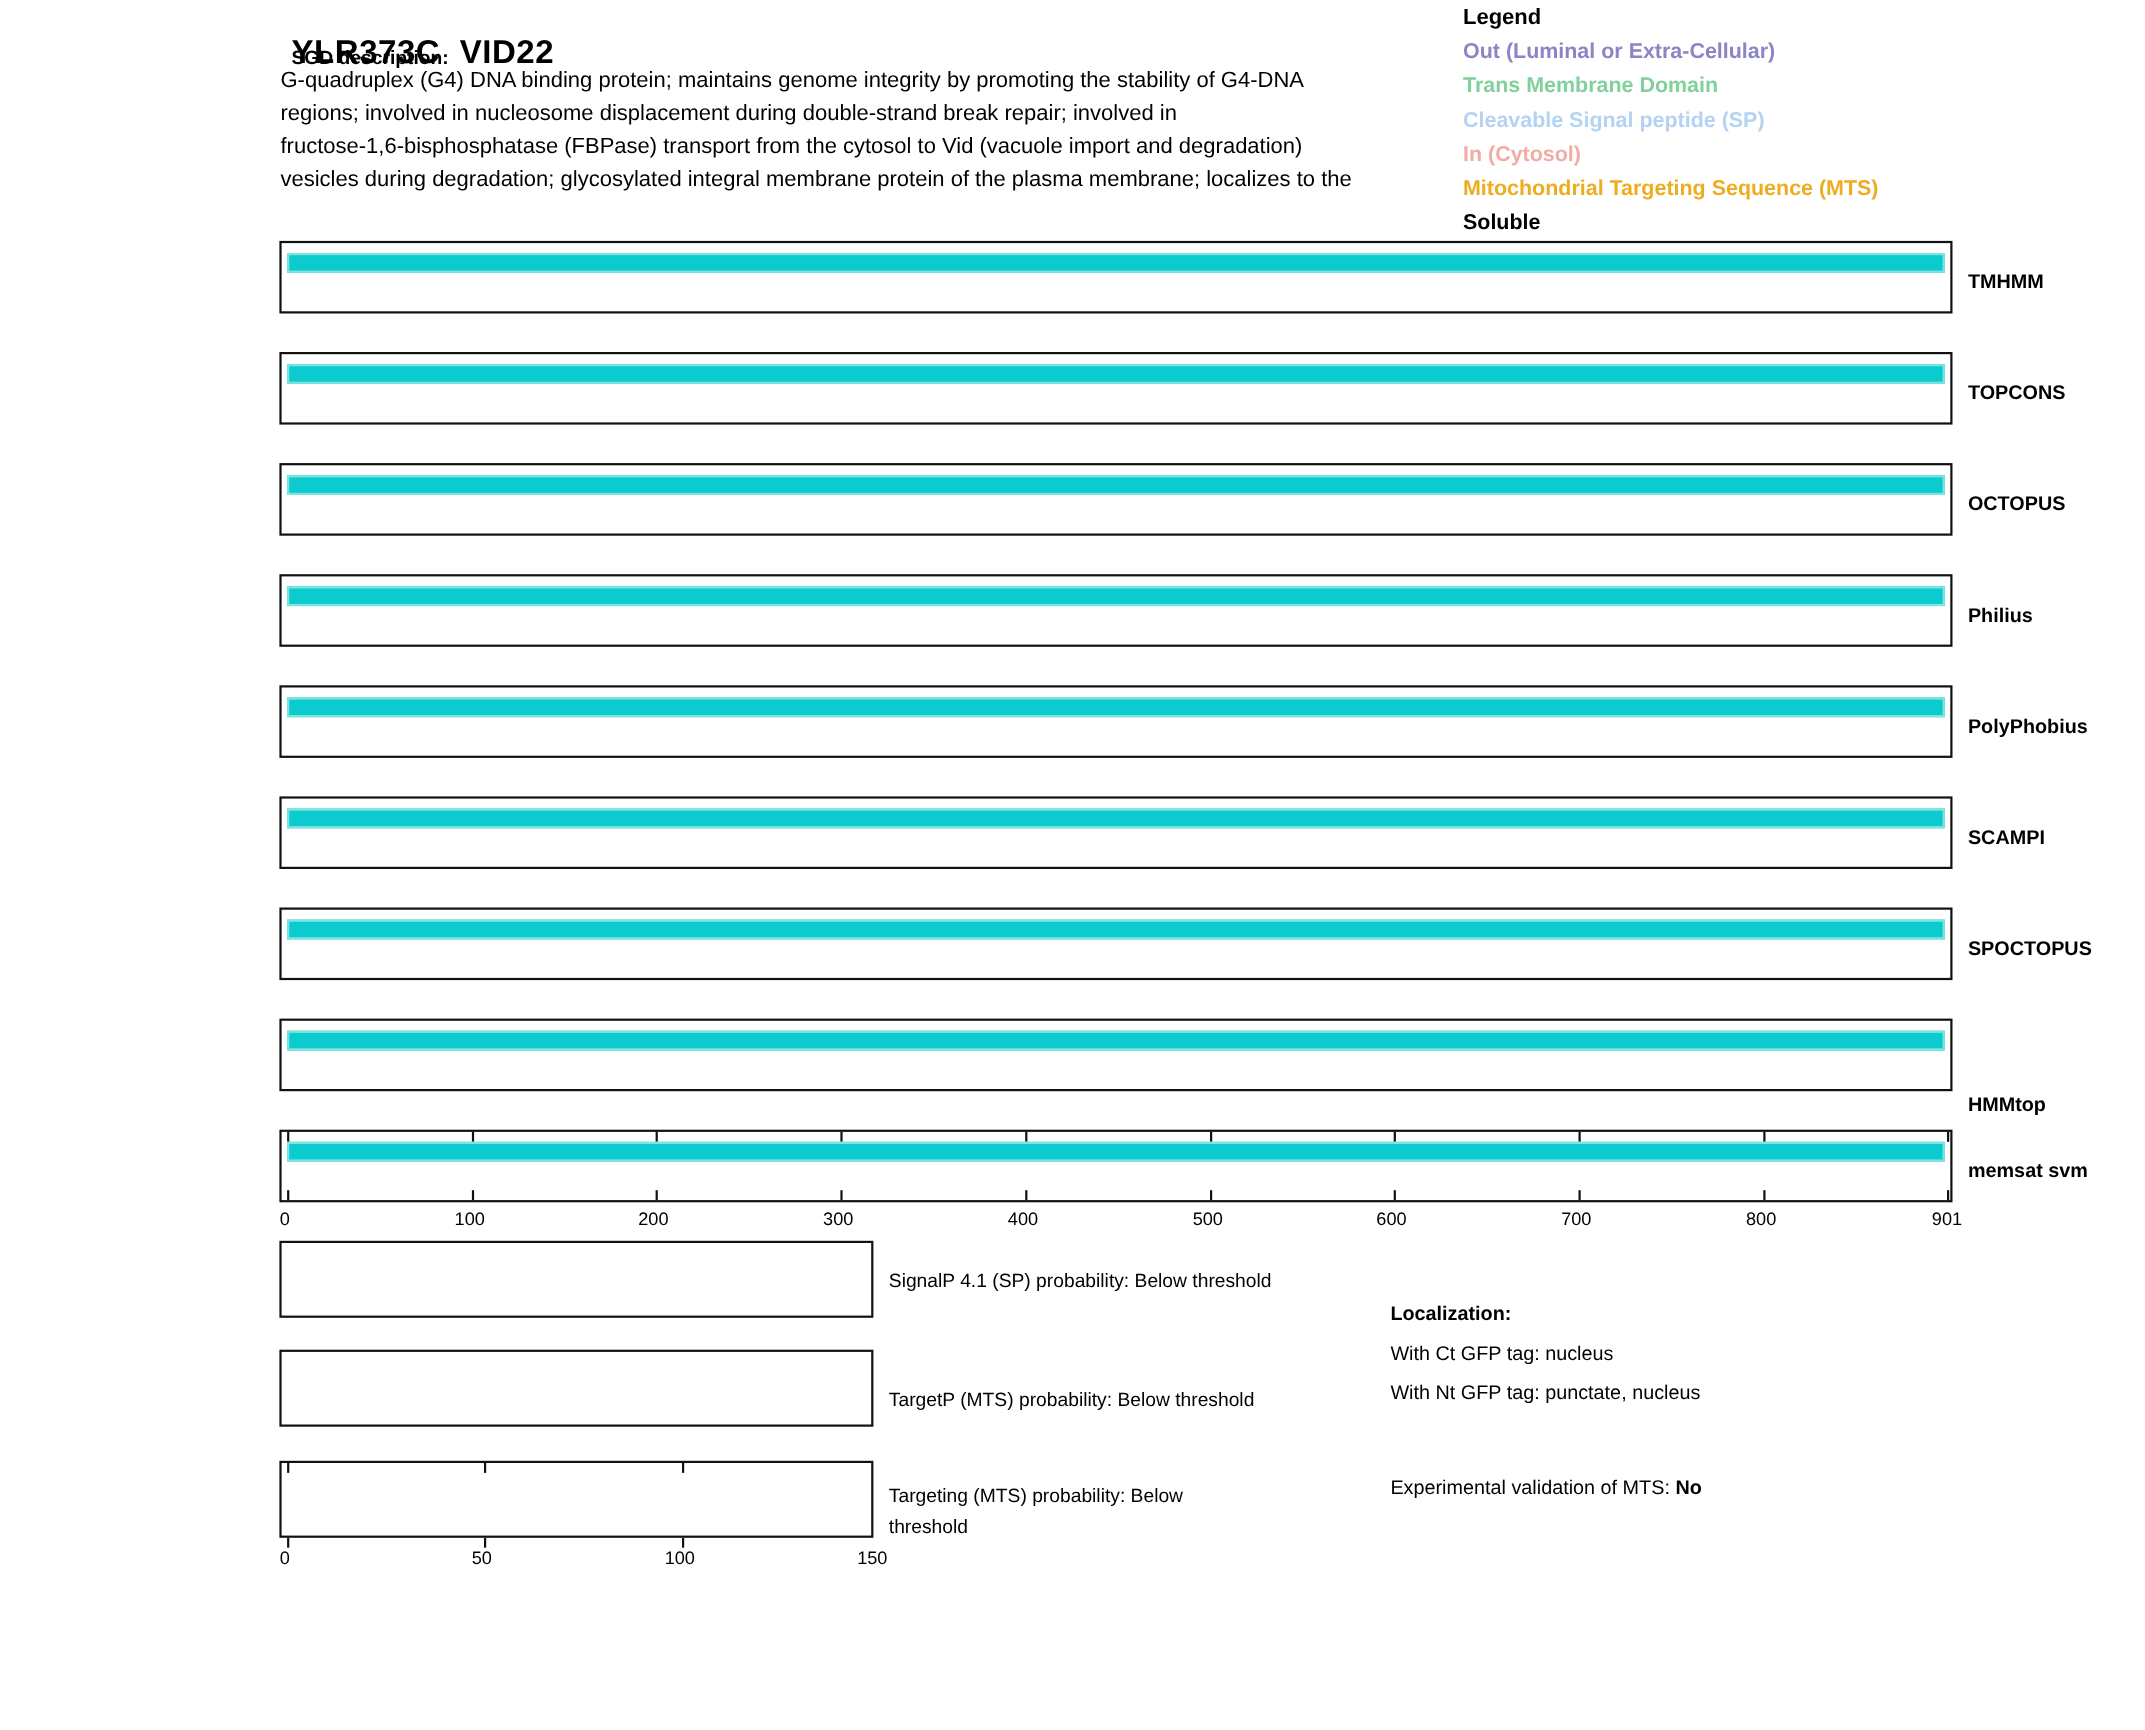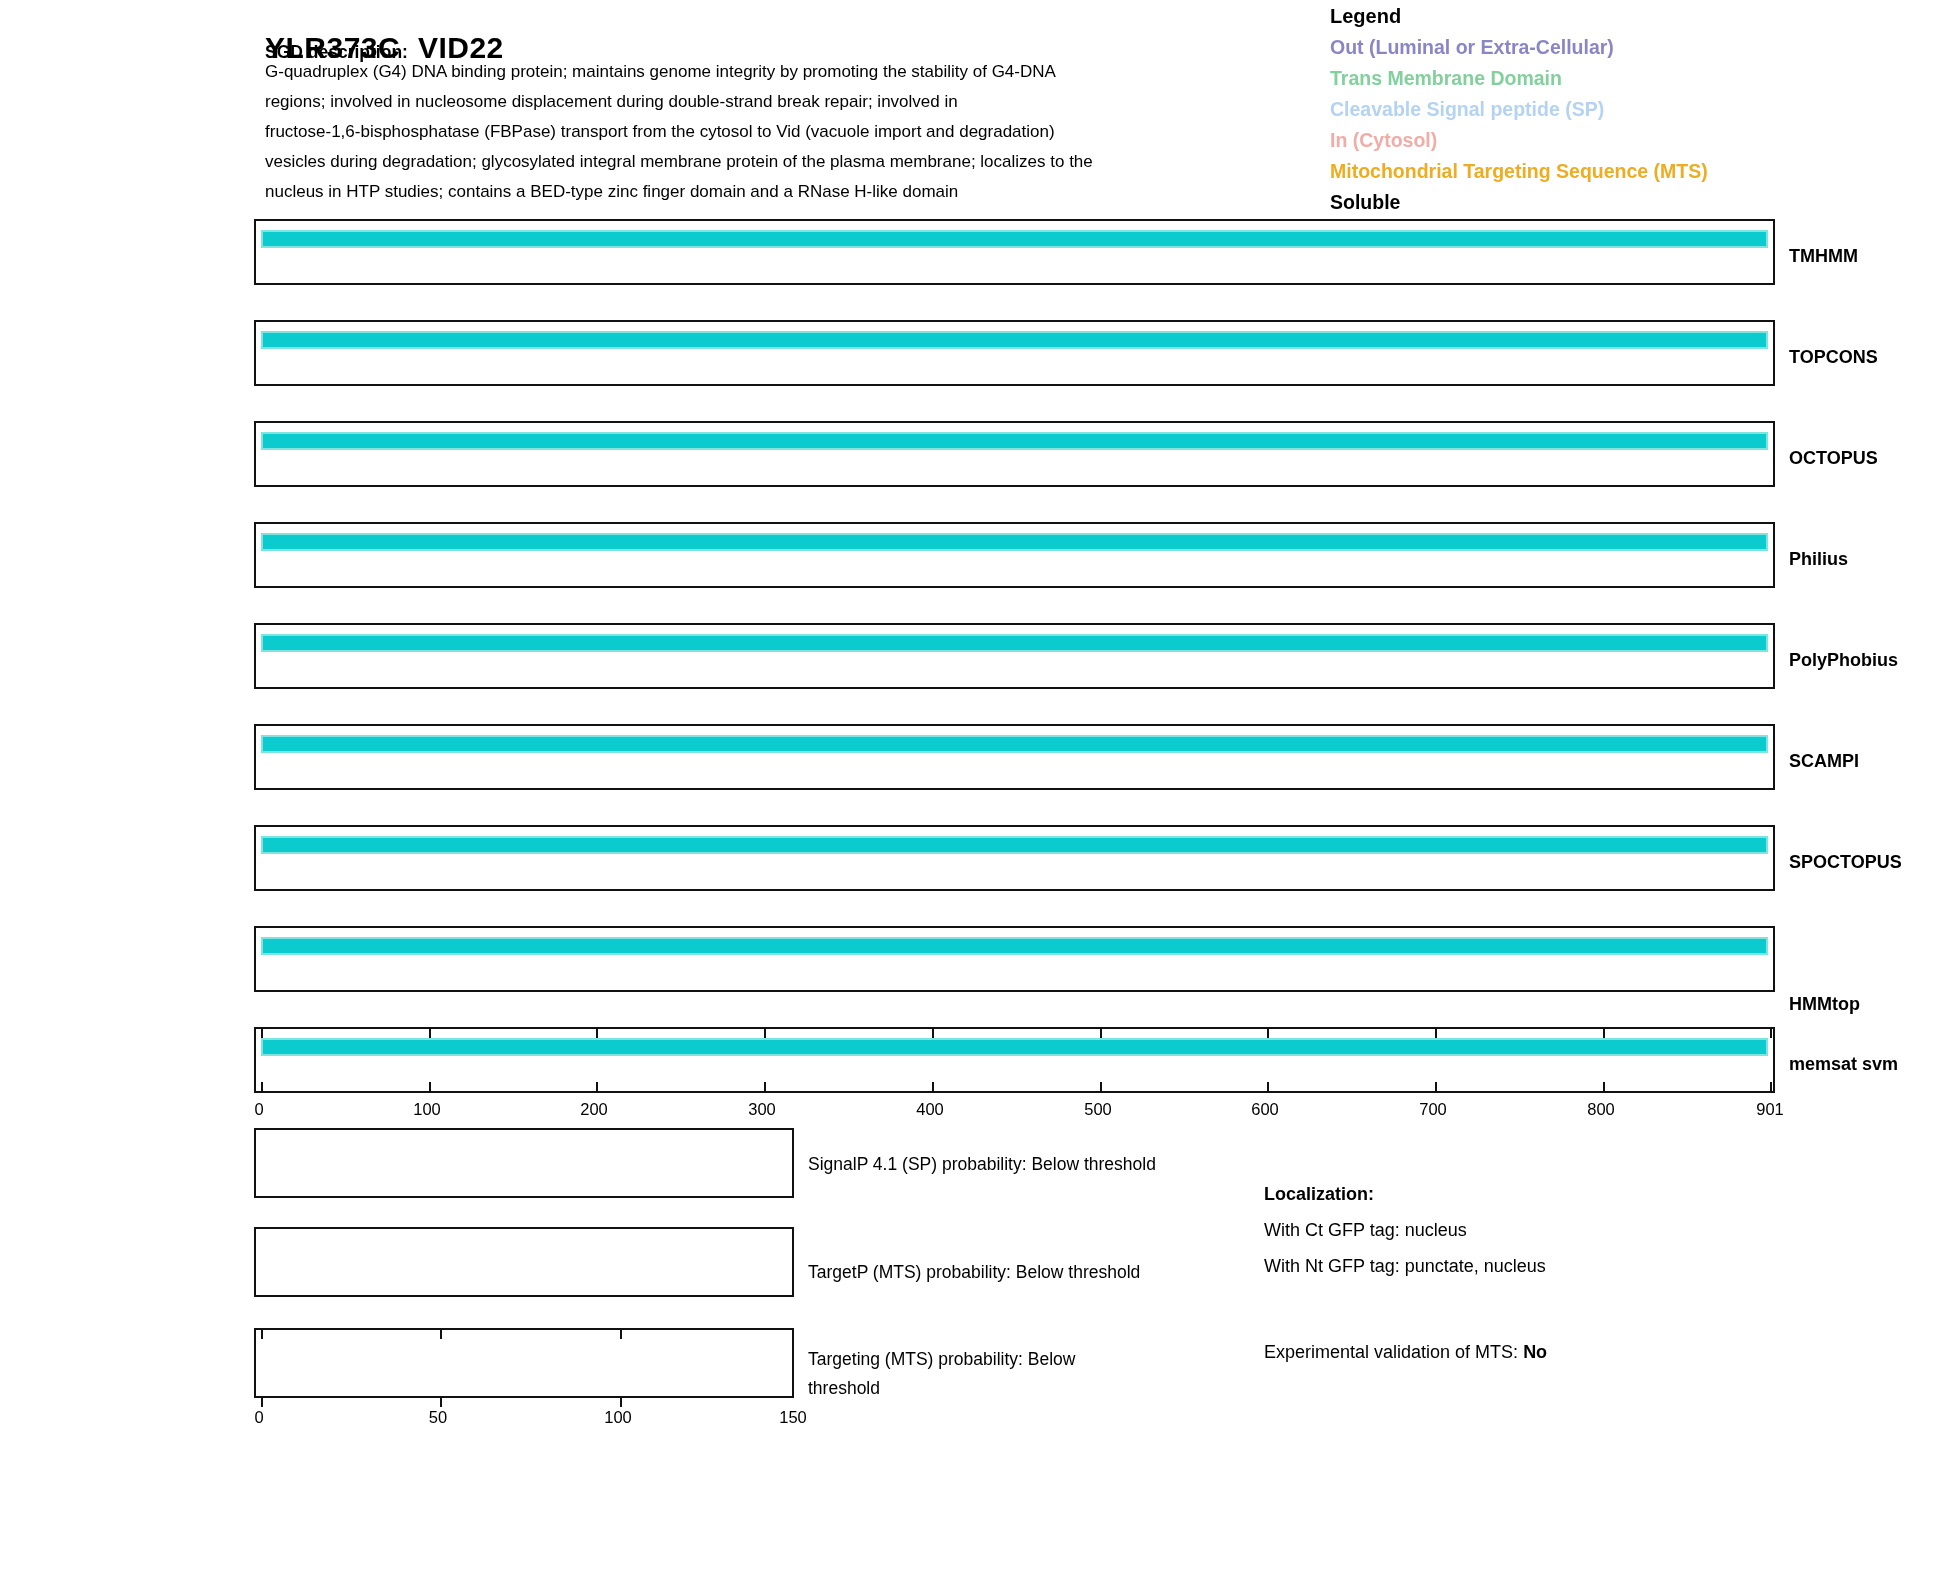--- a/index.html
+++ b/index.html
@@ -1,21 +1,21 @@
 <!DOCTYPE html>
 <html><head>
 <meta charset="utf-8">
 <style>
   html,body{margin:0;padding:0;background:#fff;}
   #page{position:relative;width:1950px;height:1573px;background:#ffffff;
         font-family:"Liberation Sans","DejaVu Sans",sans-serif;color:#000;overflow:hidden;}
   .abs{position:absolute;}
   .title{left:265px;top:8px;font-size:30px;font-weight:bold;white-space:pre;letter-spacing:.5px;margin-top:23px;}
   .sgd-label{left:265px;top:42px;font-size:17.5px;font-weight:bold;}
-  .desc-line{left:265px;font-size:17px;white-space:pre;}
+  .desc-line{left:255px;font-size:20px;white-space:pre;}
   .legend-title{left:1330px;top:5px;font-size:20px;font-weight:bold;}
   .legend-item{left:1330px;font-size:19.5px;font-weight:bold;white-space:pre;}
   .track-box{position:absolute;left:254px;width:1521px;height:66px;border:2px solid #111;
              box-sizing:border-box;background:#fff;}
   .track-bar{position:absolute;left:5px;right:5px;top:9px;height:14px;
              border:2px solid #7ee4e0;background:#0bcbce;}
   .track-label{position:absolute;left:1789px;font-size:18px;font-weight:bold;white-space:pre;}
   .tick{position:absolute;width:2px;height:9px;background:#111;}
   .tick-top{top:0;}
   .tick-bottom{bottom:0;}
@@ -33,21 +33,20 @@
 <body>
 
 <div id="page">
 
   <div class="abs title">YLR373C  VID22</div>
   <div class="abs sgd-label">SGD description:</div>
   <div class="abs desc-line" style="top:62px">G-quadruplex (G4) DNA binding protein; maintains genome integrity by promoting the stability of G4-DNA</div>
   <div class="abs desc-line" style="top:92px">regions; involved in nucleosome displacement during double-strand break repair; involved in</div>
   <div class="abs desc-line" style="top:122px">fructose-1,6-bisphosphatase (FBPase) transport from the cytosol to Vid (vacuole import and degradation)</div>
   <div class="abs desc-line" style="top:152px">vesicles during degradation; glycosylated integral membrane protein of the plasma membrane; localizes to the</div>
-  <div class="abs desc-line" style="top:182px">nucleus in HTP studies; contains a BED-type zinc finger domain and a RNase H-like domain</div>
 
   <div class="abs legend-title">Legend</div>
   <div class="abs legend-item" style="top: 36px; color: rgb(138, 133, 197);">Out (Luminal or Extra-Cellular)</div>
   <div class="abs legend-item" style="top: 67px; color: rgb(130, 208, 156);">Trans Membrane Domain</div>
   <div class="abs legend-item" style="top: 98px; color: rgb(180, 211, 242);">Cleavable Signal peptide (SP)</div>
   <div class="abs legend-item" style="top: 129px; color: rgb(242, 172, 166);">In (Cytosol)</div>
   <div class="abs legend-item" style="top: 160px; color: rgb(238, 173, 33);">Mitochondrial Targeting Sequence (MTS)</div>
   <div class="abs legend-item" style="top: 191px; color: #000000;">Soluble</div>
 
   <div class="track-box" style="top:219px">

